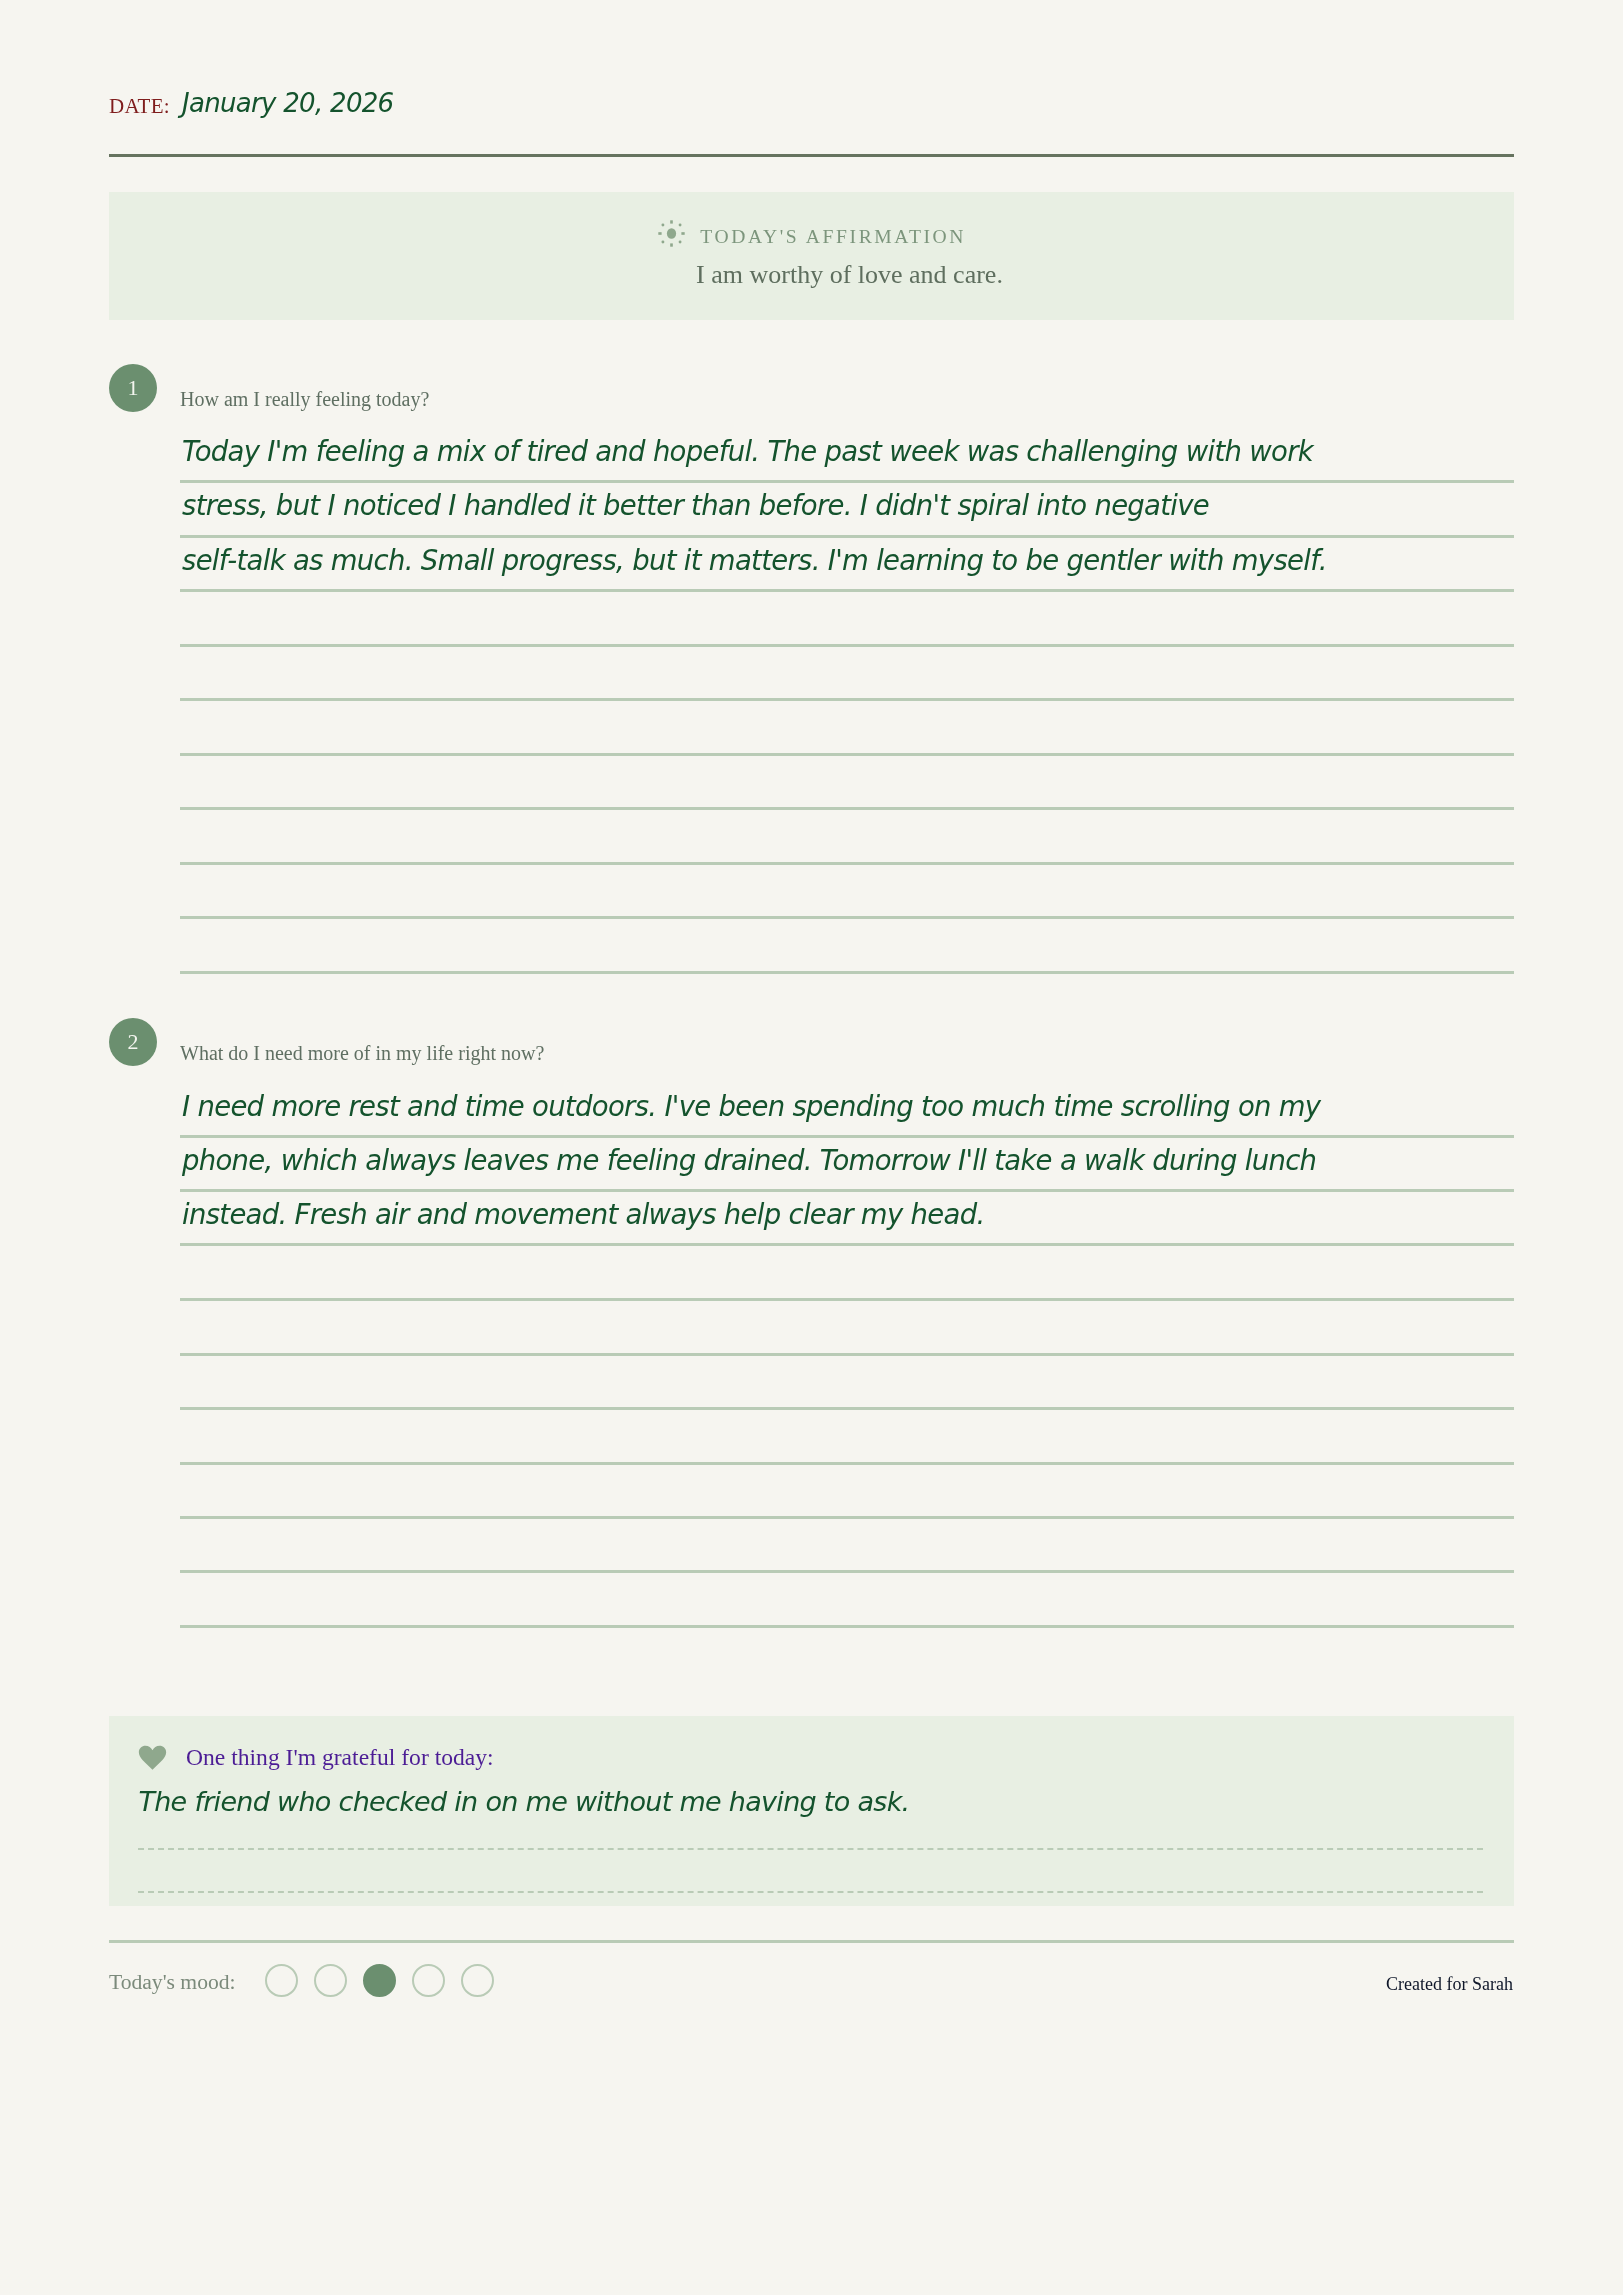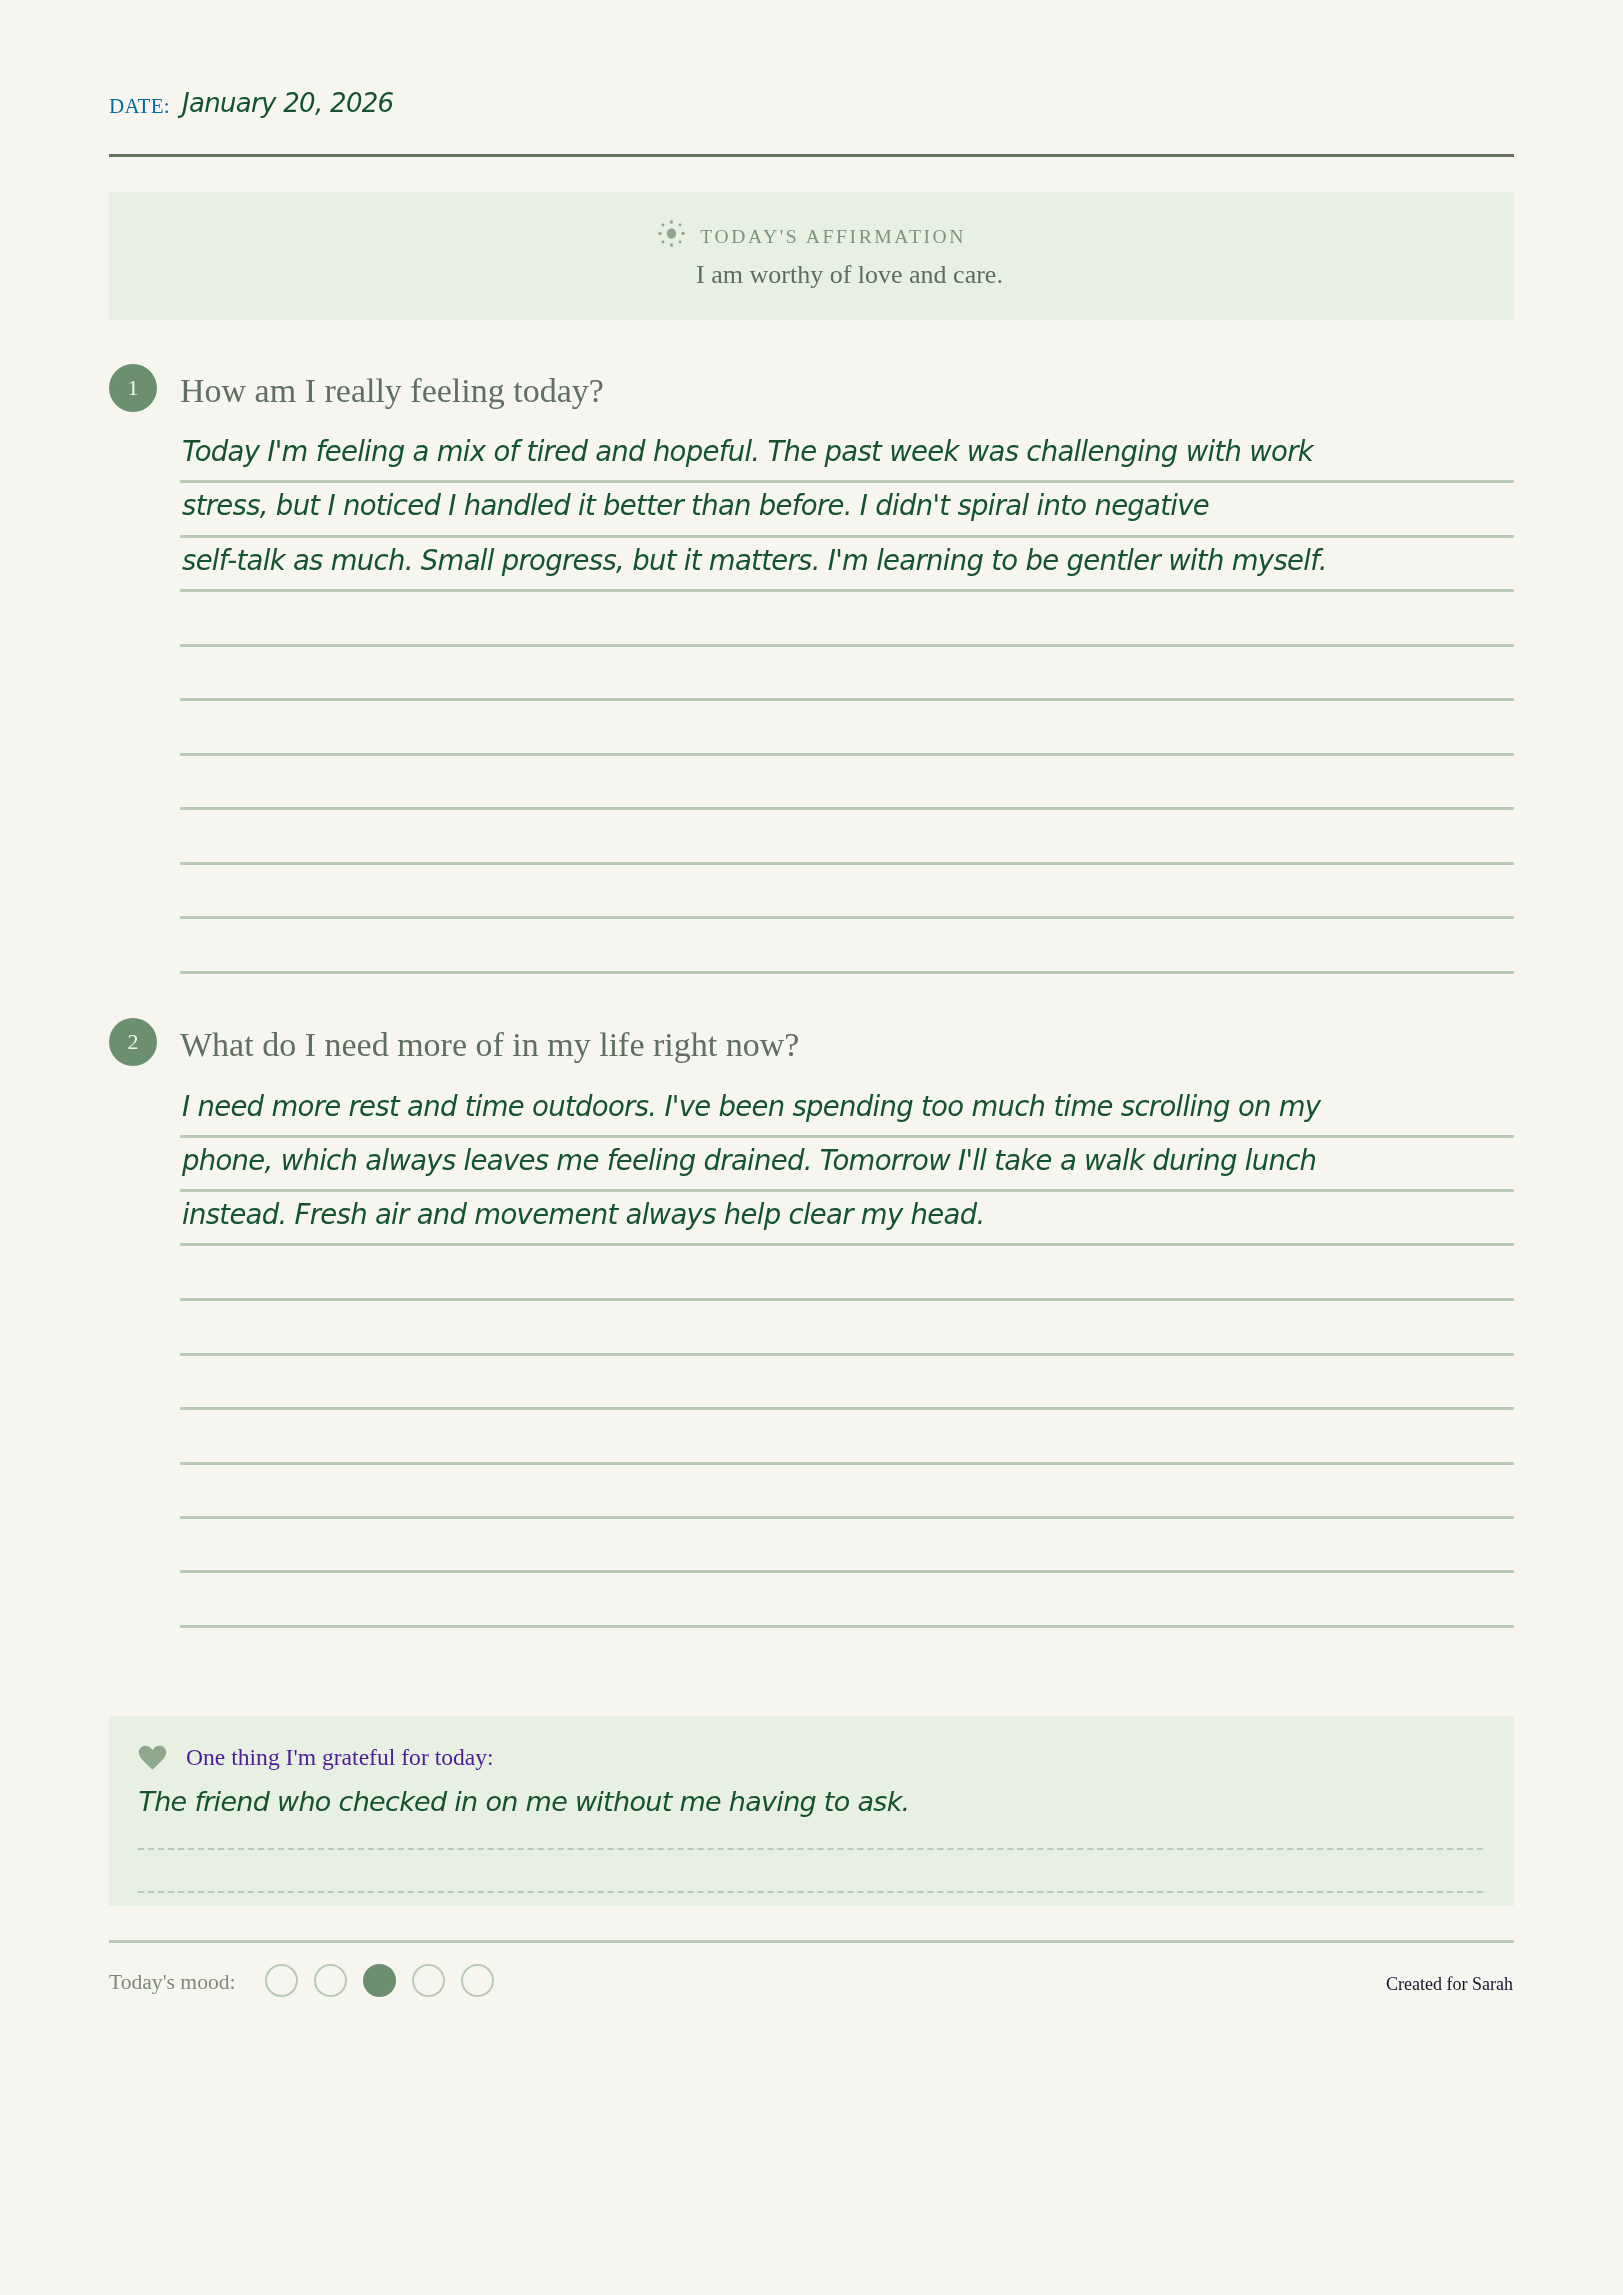--- a/index.html
+++ b/index.html
@@ -14,21 +14,21 @@
   .hand {
     font-family: "DejaVu Sans", sans-serif;
     font-style: italic;
     color: #14532d;
     letter-spacing: -0.7px;
     transform-origin: left bottom;
   }
   
   #date-label {
     left: 109px; top: 94px;
-    font-size: 21px; color: #0369a1; letter-spacing: 0.3px;
+    font-size: 21px; color: #7f1d1d; letter-spacing: 0.3px;
   }
   #date-value {
     left: 182px; top: 88px;
     font-size: 26px;
   }
   #header-rule {
     left: 109px; top: 154px; width: 1405px; height: 2.6px; background: #66735f;
   }
   
   #affirmation-box {
@@ -42,21 +42,21 @@
   #affirmation-text {
     left: 0; top: 68px; width: 1405px; text-align: center;
     font-size: 26px; color: #5e6e5e; margin-left: 38px;
   }
   
   .qnum {
     width: 48px; height: 48px; border-radius: 50%;
     background: #6b8f6f; color: #f3f5ef;
     font-size: 22px; text-align: center; line-height: 48px;
   }
-  .qtext { font-size: 34px; color: #5f6f62; }
+  .qtext { font-size: 20px; color: #5f6f62; margin-top: 16px; }
   .rule { height: 2.6px; background: #b9cbb6; left: 180px; width: 1334px; }
   .answer { font-size: 27.5px; white-space: nowrap; }
   
   #gratitude-box {
     left: 109px; top: 1716px; width: 1405px; height: 190px; background: #e8efe3;
   }
   #gratitude-label { left: 77px; top: 28px; font-size: 23.6px; color: #4c1d95; }
   #gratitude-heart { left: 29.4px; top: 29.4px; }
   #gratitude-answer { left: 29.4px; top: 70px; font-size: 27px; white-space: nowrap; }
   .dash {

